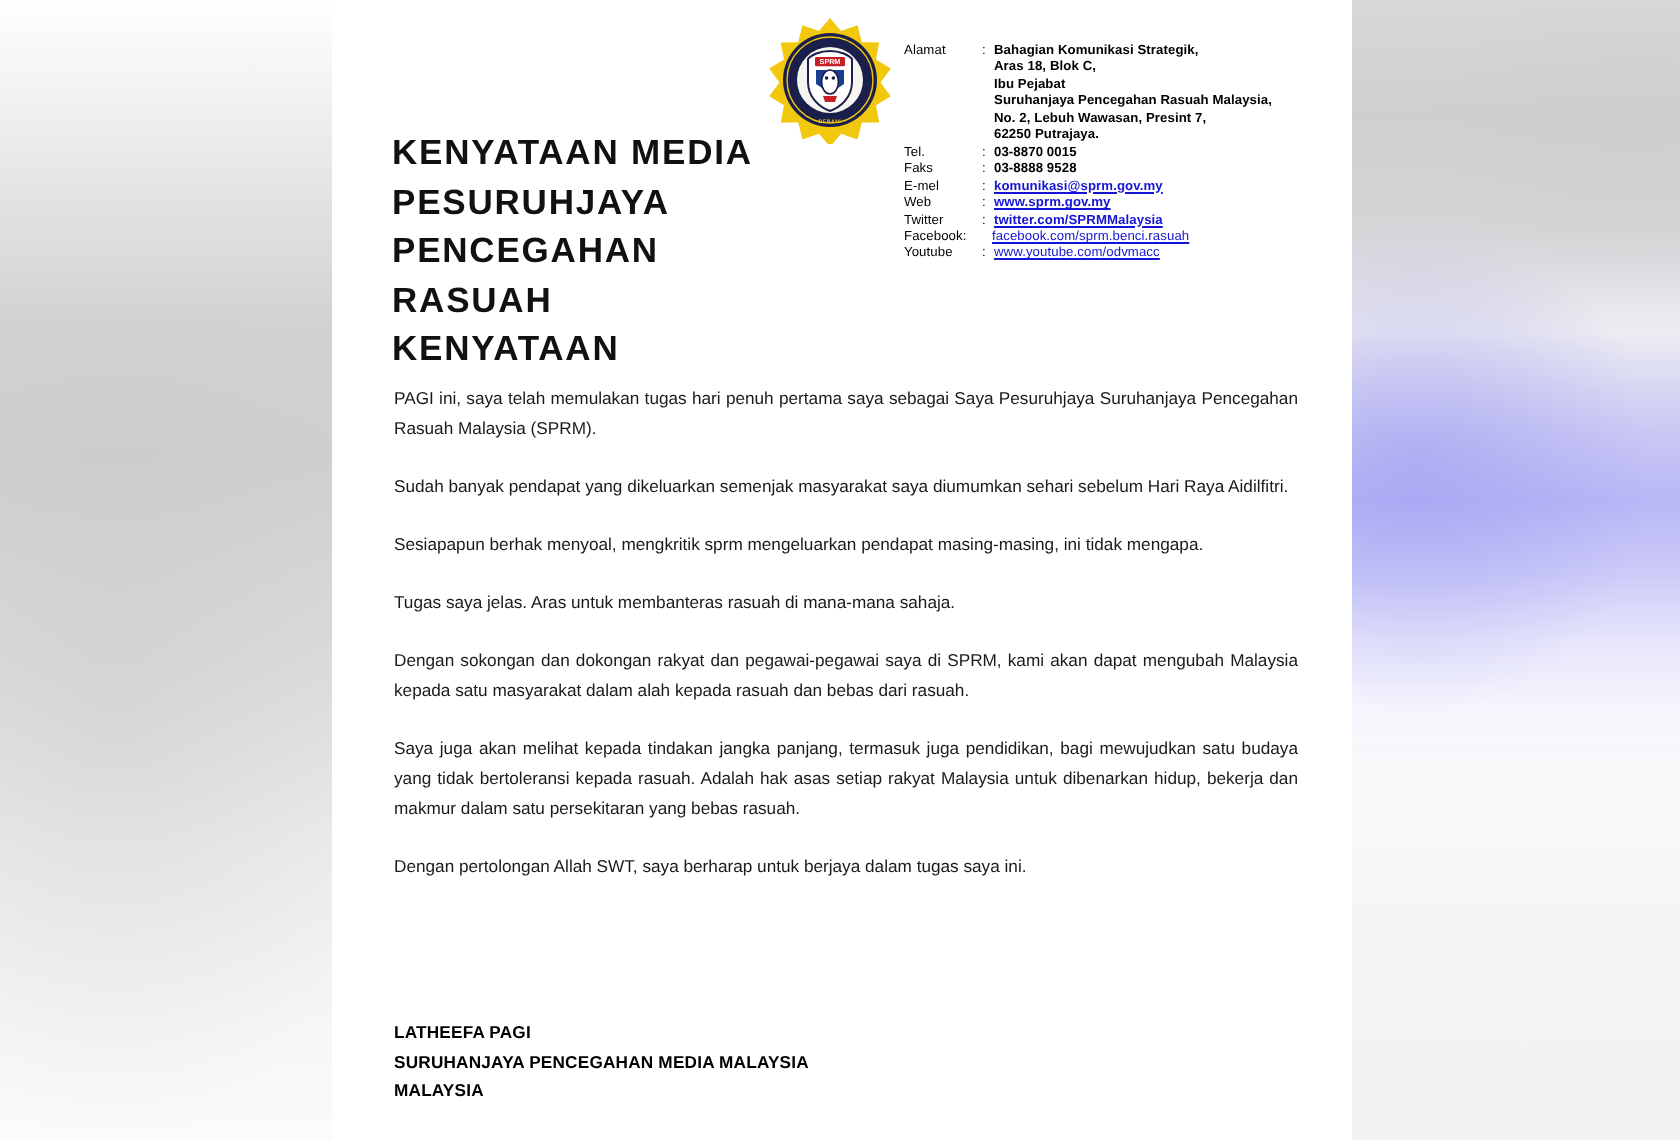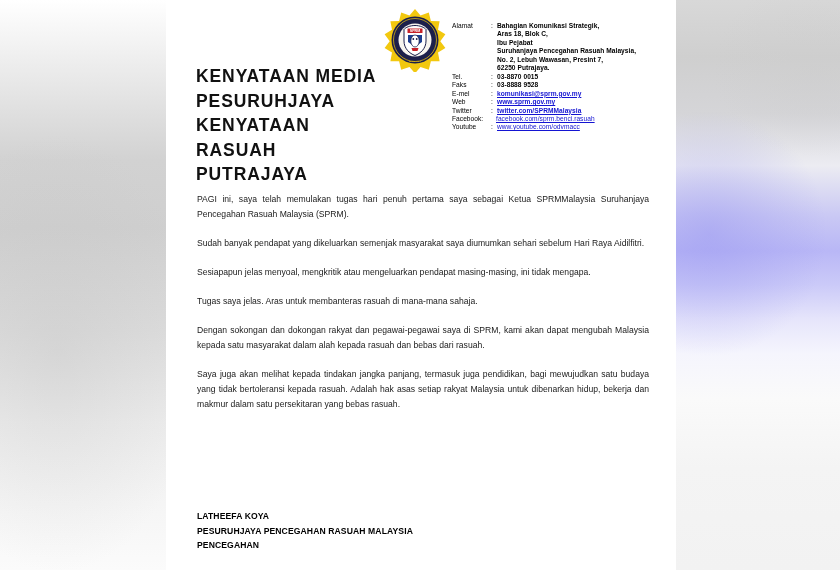--- a/index.html
+++ b/index.html
@@ -270,35 +270,36 @@
         <div class="contact-row">
           <span class="c-label">Youtube</span>
           <span class="c-colon">:</span>
           <span class="c-link reg">www.youtube.com/odvmacc</span>
         </div>
       </div>
 
       <div id="doc-title">
         <div>KENYATAAN MEDIA</div>
         <div>PESURUHJAYA</div>
-        <div>KENYATAAN RASUAH</div>
-        <div>PUTRAJAYA</div>
+        <div>PENCEGAHAN RASUAH</div>
+        <div>KENYATAAN</div>
       </div>
 
     </div>
 
     <div id="body-copy">
-      <p>PAGI ini, saya telah memulakan tugas hari penuh pertama saya sebagai Ketua SPRMMalaysia Suruhanjaya Pencegahan Rasuah Malaysia (SPRM).</p>
+      <p>PAGI ini, saya telah memulakan tugas hari penuh pertama saya sebagai Saya Pesuruhjaya Suruhanjaya Pencegahan Rasuah Malaysia (SPRM).</p>
       <p>Sudah banyak pendapat yang dikeluarkan semenjak masyarakat saya diumumkan sehari sebelum Hari Raya Aidilfitri.</p>
-      <p>Sesiapapun jelas menyoal, mengkritik atau mengeluarkan pendapat masing-masing, ini tidak mengapa.</p>
+      <p>Sesiapapun berhak menyoal, mengkritik sprm mengeluarkan pendapat masing-masing, ini tidak mengapa.</p>
       <p>Tugas saya jelas. Aras untuk membanteras rasuah di mana-mana sahaja.</p>
       <p>Dengan sokongan dan dokongan rakyat dan pegawai-pegawai saya di SPRM, kami akan dapat mengubah Malaysia kepada satu masyarakat dalam alah kepada rasuah dan bebas dari rasuah.</p>
       <p>Saya juga akan melihat kepada tindakan jangka panjang, termasuk juga pendidikan, bagi mewujudkan satu budaya yang tidak bertoleransi kepada rasuah. Adalah hak  asas setiap rakyat Malaysia untuk dibenarkan hidup, bekerja dan makmur dalam satu persekitaran yang bebas rasuah.</p>
+      <p>Dengan pertolongan Allah SWT, saya berharap untuk berjaya dalam tugas saya ini.</p>
     </div>
 
     <div id="signature">
-      <div>LATHEEFA KOYA</div>
-      <div>PESURUHJAYA PENCEGAHAN RASUAH MALAYSIA</div>
-      <div>PENCEGAHAN</div>
+      <div>LATHEEFA PAGI</div>
+      <div>SURUHANJAYA PENCEGAHAN MEDIA MALAYSIA</div>
+      <div>MALAYSIA</div>
     </div>
 
   </div>
 </div>
 
 </body></html>

